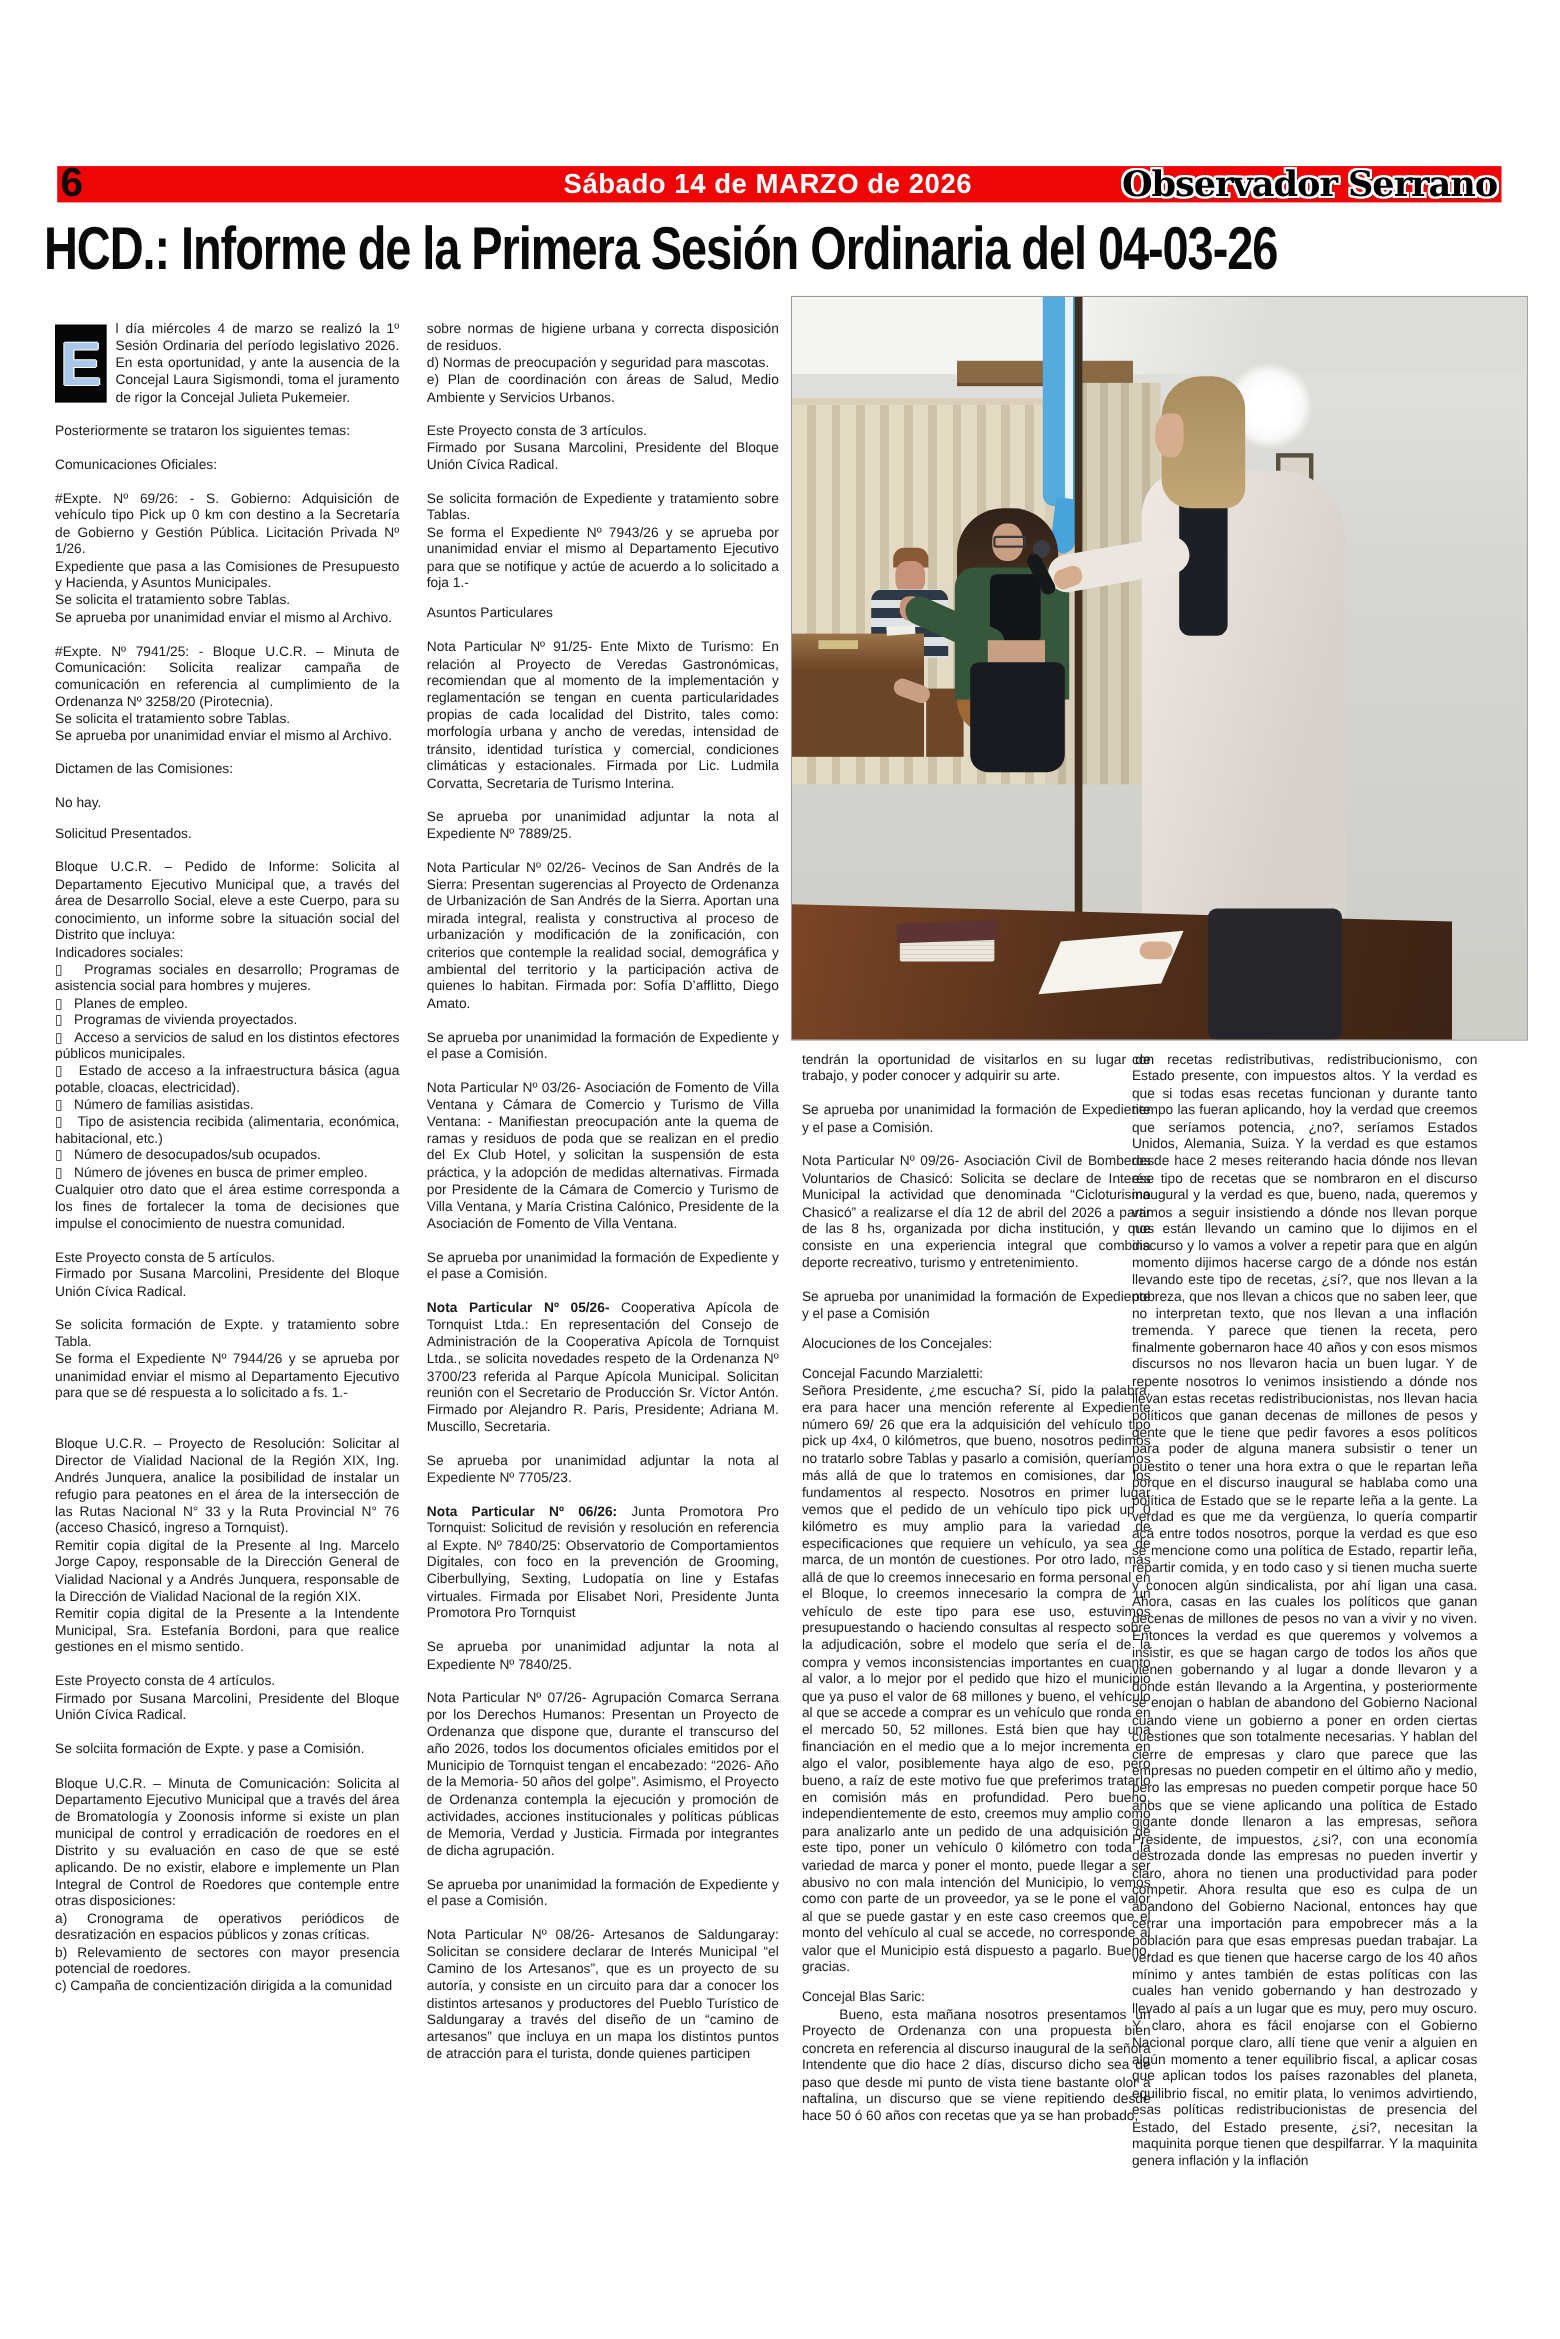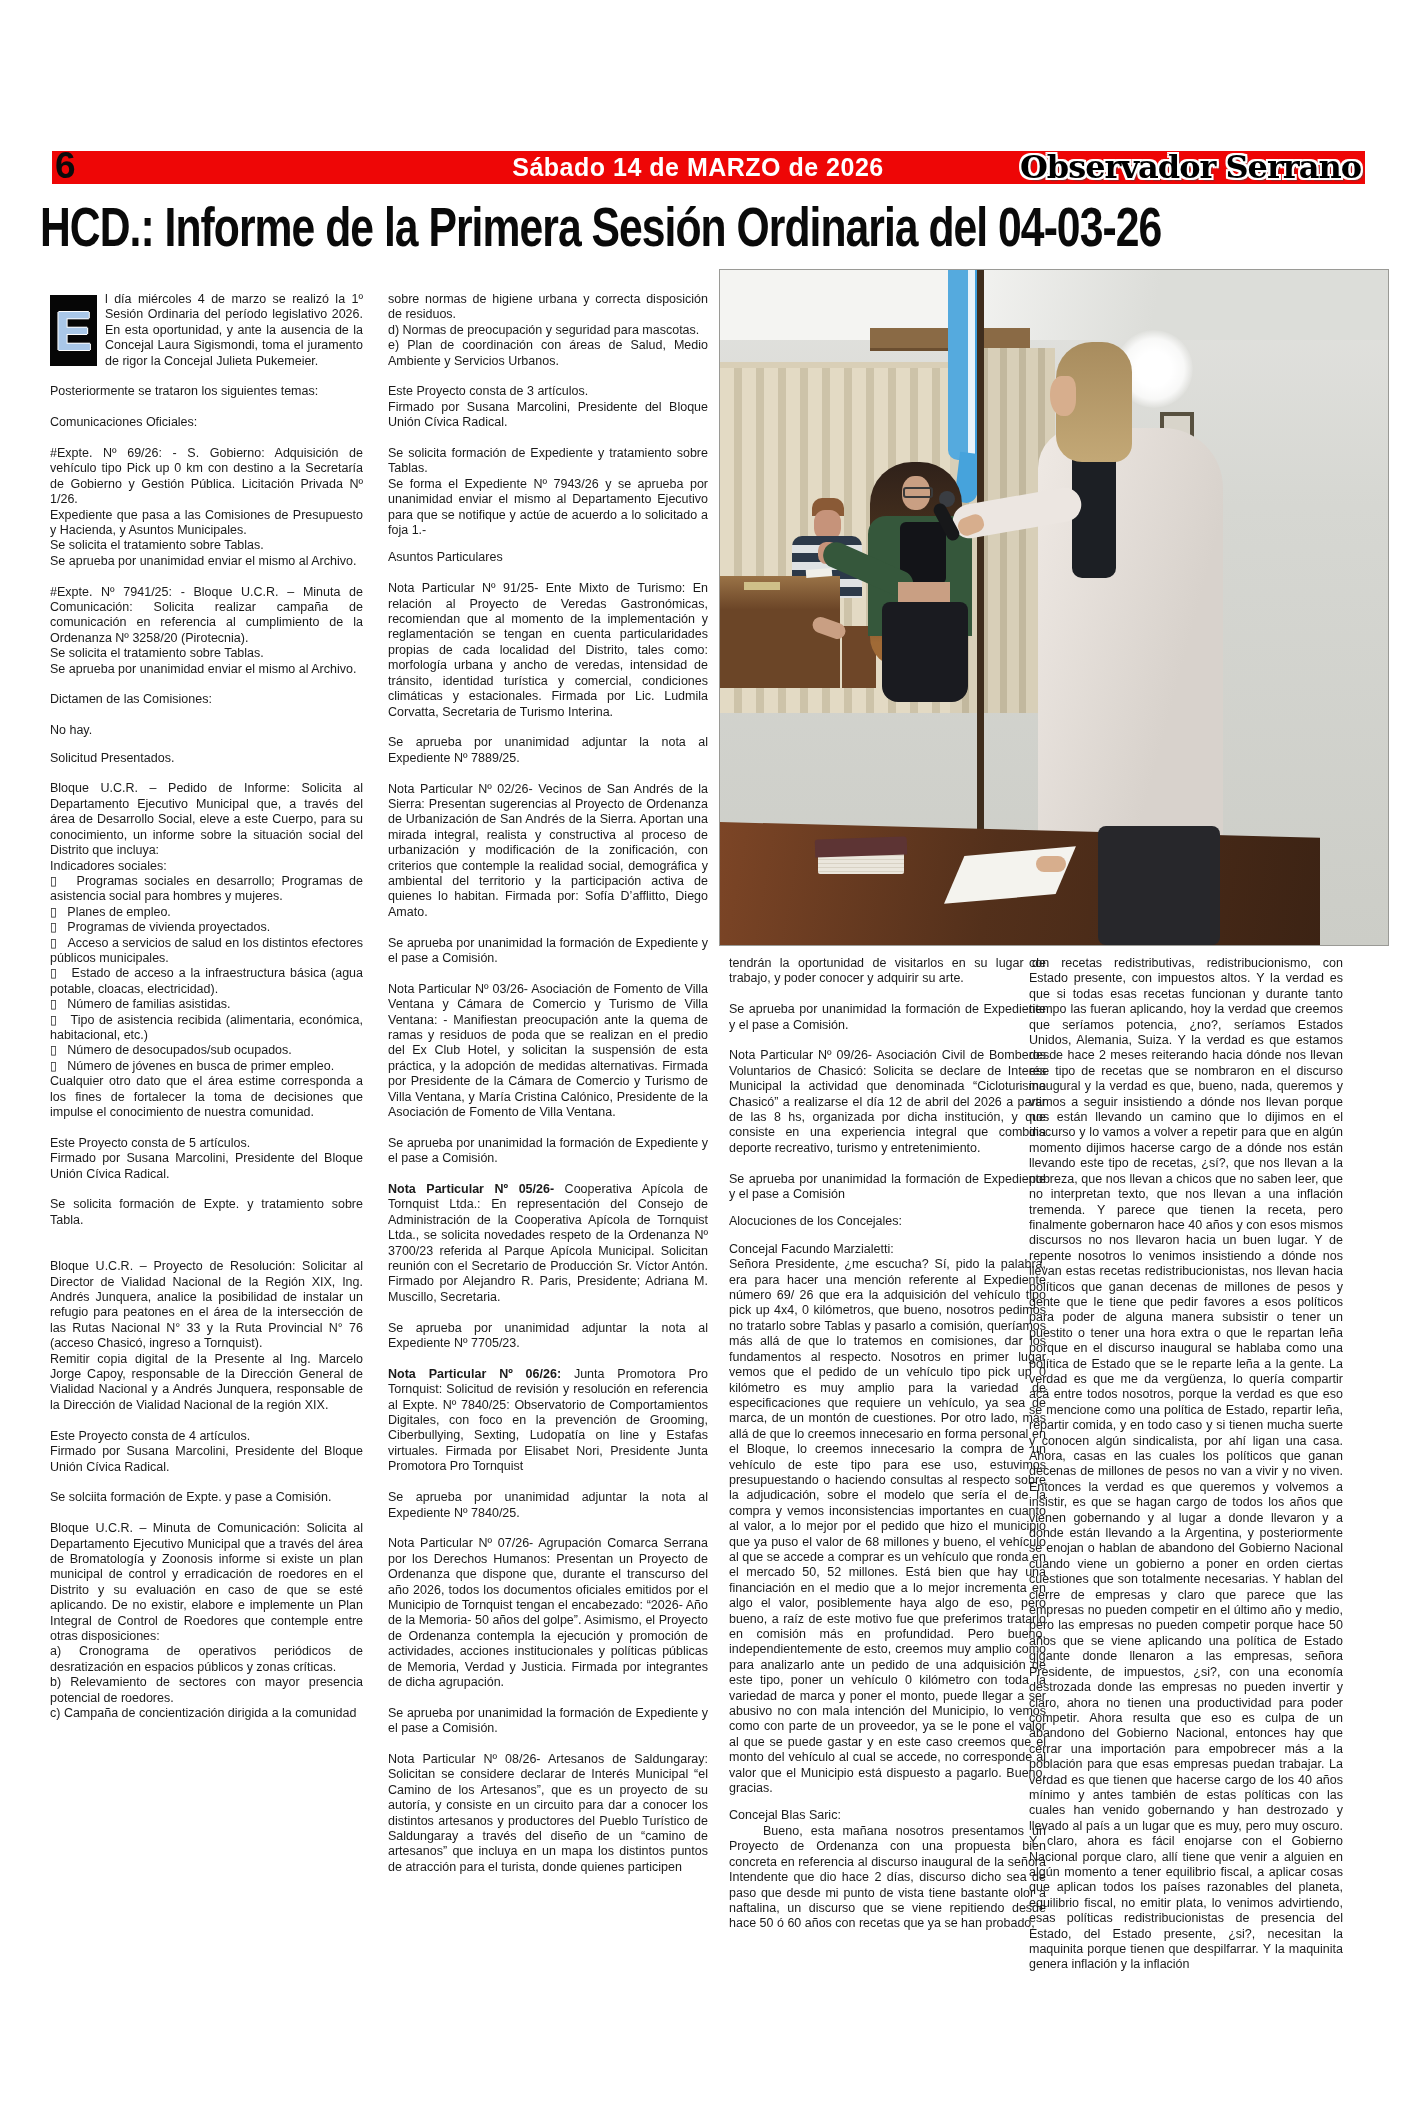--- a/index.html
+++ b/index.html
@@ -167,22 +167,24 @@
       <p class="para">▯&nbsp;&nbsp;&nbsp;Acceso a servicios de salud en los distintos efectores públicos municipales.</p>
       <p class="para">▯&nbsp;&nbsp;&nbsp;Estado de acceso a la infraestructura básica (agua potable, cloacas, electricidad).</p>
       <p class="para">▯&nbsp;&nbsp;&nbsp;Número de familias asistidas.</p>
       <p class="para">▯&nbsp;&nbsp;&nbsp;Tipo de asistencia recibida (alimentaria, económica, habitacional, etc.)</p>
       <p class="para">▯&nbsp;&nbsp;&nbsp;Número de desocupados/sub ocupados.</p>
       <p class="para">▯&nbsp;&nbsp;&nbsp;Número de jóvenes en busca de primer empleo.</p>
       <p class="para">Cualquier otro dato que el área estime corresponda a los fines de fortalecer la toma de decisiones que impulse el conocimiento de nuestra comunidad.</p>
       <p class="para g1">Este Proyecto consta de 5 artículos.</p>
       <p class="para">Firmado por Susana Marcolini, Presidente del Bloque Unión Cívica Radical.</p>
       <p class="para g1">Se solicita formación de Expte. y tratamiento sobre Tabla.</p>
+      <p class="para">Se forma el Expediente Nº 7944/26 y se aprueba por unanimidad enviar el mismo al Departamento Ejecutivo para que se dé respuesta a lo solicitado a fs. 1.-</p>
       <p class="para g2">Bloque U.C.R. – Proyecto de Resolución: Solicitar al Director de Vialidad Nacional de la Región XIX, Ing. Andrés Junquera, analice la posibilidad de instalar un refugio para peatones en el área de la intersección de las Rutas Nacional N° 33 y la Ruta Provincial N° 76 (acceso Chasicó, ingreso a Tornquist).</p>
       <p class="para">Remitir copia digital de la Presente al Ing. Marcelo Jorge Capoy, responsable de la Dirección General de Vialidad Nacional y a Andrés Junquera, responsable de la Dirección de Vialidad Nacional de la región XIX.</p>
+      <p class="para">Remitir copia digital de la Presente a la Intendente Municipal, Sra. Estefanía Bordoni, para que realice gestiones en el mismo sentido.</p>
       <p class="para g1">Este Proyecto consta de 4 artículos.</p>
       <p class="para">Firmado por Susana Marcolini, Presidente del Bloque Unión Cívica Radical.</p>
       <p class="para g1">Se solciita formación de Expte. y pase a Comisión.</p>
       <p class="para g1">Bloque U.C.R. – Minuta de Comunicación: Solicita al Departamento Ejecutivo Municipal que a través del área de Bromatología y Zoonosis informe si existe un plan municipal de control y erradicación de roedores en el Distrito y su evaluación en caso de que se esté aplicando. De no existir, elabore e implemente un Plan Integral de Control de Roedores que contemple entre otras disposiciones:</p>
       <p class="para">a) Cronograma de operativos periódicos de desratización en espacios públicos y zonas críticas.</p>
       <p class="para">b) Relevamiento de sectores con mayor presencia potencial de roedores.</p>
       <p class="para">c) Campaña de concientización dirigida a la comunidad</p>
     </div>
   <div id="col2" class="col">
       <p class="para">sobre normas de higiene urbana y correcta disposición de residuos.</p>

